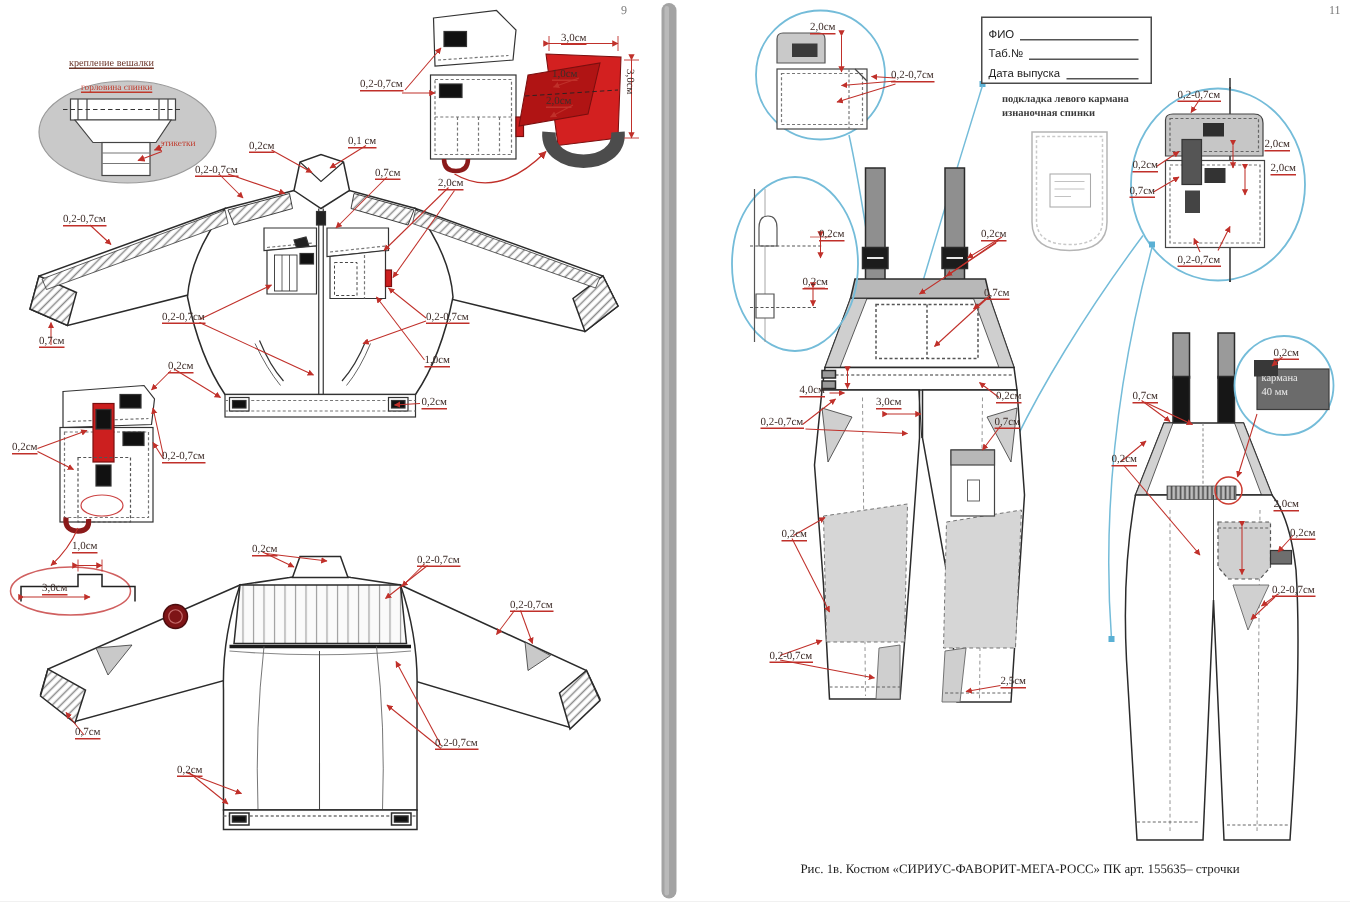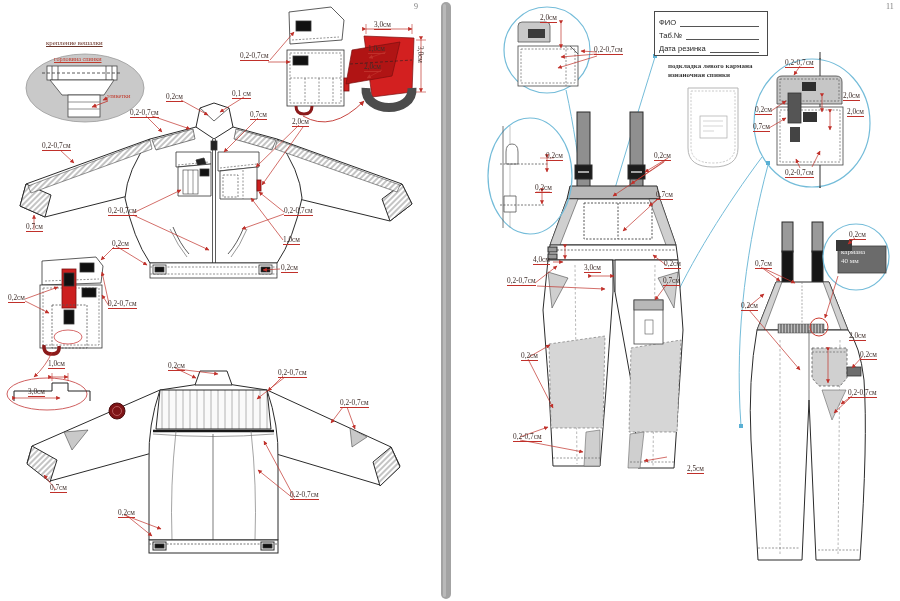--- a/index.html
+++ b/index.html
@@ -408,35 +408,36 @@
 <div class="form-box">
   <div class="form-row">
     <span>ФИО</span>
     <span class="form-line"></span>
   </div>
   <div class="form-row">
     <span>Таб.№</span>
     <span class="form-line"></span>
   </div>
   <div class="form-row">
-    <span>Дата резинка</span>
+    <span>Дата выпуска</span>
     <span class="form-line"></span>
   </div>
 </div>
 
 <div class="note note-lining">
   <div>подкладка левого кармана</div>
   <div>изнаночная спинки</div>
 </div>
 
 <div class="note note-elastic">
   <div>кармана</div>
   <div>40 мм</div>
 </div>
 
+<div class="caption caption-right">Рис. 1в. Костюм «СИРИУС-ФАВОРИТ-МЕГА-РОСС» ПК арт. 155635– строчки</div>
 
 <div class="annot-layer">
       <span class="dim-label" style="left: 240px; top: 52px;">0,2-0,7см</span>
       <span class="dim-label" style="left: 374px; top: 21px;">3,0см</span>
       <span class="dim-label" style="left: 368px; top: 45px;">1,0см</span>
       <span class="dim-label" style="left: 364px; top: 63px;">2,0см</span>
       <span class="dim-label rot" style="left: 424px; top: 46px;">3,0см</span>
       <span class="dim-label" style="left: 166px; top: 93px;">0,2см</span>
       <span class="dim-label" style="left: 232px; top: 90px;">0,1 см</span>
       <span class="dim-label" style="left: 130px; top: 109px;">0,2-0,7см</span>
@@ -473,21 +474,21 @@
       <span class="dim-label" style="left: 535px; top: 184px;">0,2см</span>
       <span class="dim-label" style="left: 654px; top: 152px;">0,2см</span>
       <span class="dim-label" style="left: 656px; top: 191px;">0,7см</span>
       <span class="dim-label" style="left: 533px; top: 256px;">4,0см</span>
       <span class="dim-label" style="left: 584px; top: 264px;">3,0см</span>
       <span class="dim-label" style="left: 664px; top: 260px;">0,2см</span>
       <span class="dim-label" style="left: 507px; top: 277px;">0,2-0,7см</span>
       <span class="dim-label" style="left: 663px; top: 277px;">0,7см</span>
       <span class="dim-label" style="left: 521px; top: 352px;">0,2см</span>
       <span class="dim-label" style="left: 513px; top: 433px;">0,2-0,7см</span>
-      <span class="dim-label" style="left: 667px; top: 465px; margin-left: 20px;">2,5см</span>
+      <span class="dim-label" style="left: 667px; top: 450px;">2,5см</span>
       <span class="dim-label" style="left: 849px; top: 231px;">0,2см</span>
       <span class="dim-label" style="left: 755px; top: 260px;">0,7см</span>
       <span class="dim-label" style="left: 741px; top: 302px;">0,2см</span>
       <span class="dim-label" style="left: 849px; top: 332px;">2,0см</span>
       <span class="dim-label" style="left: 860px; top: 351px;">0,2см</span>
       <span class="dim-label" style="left: 848px; top: 389px;">0,2-0,7см</span>
     </div>
 
 </div>
 

